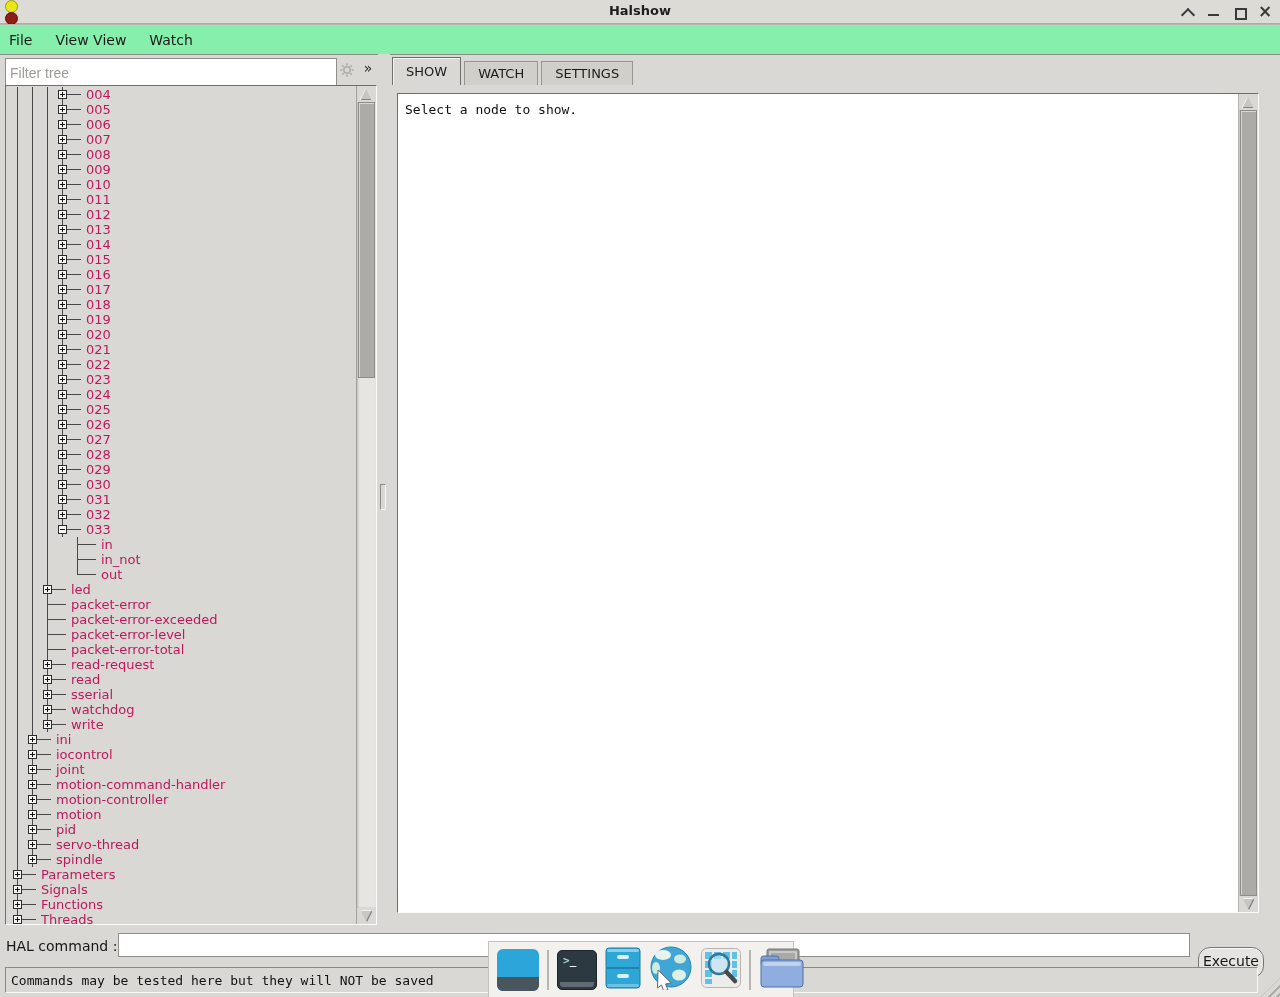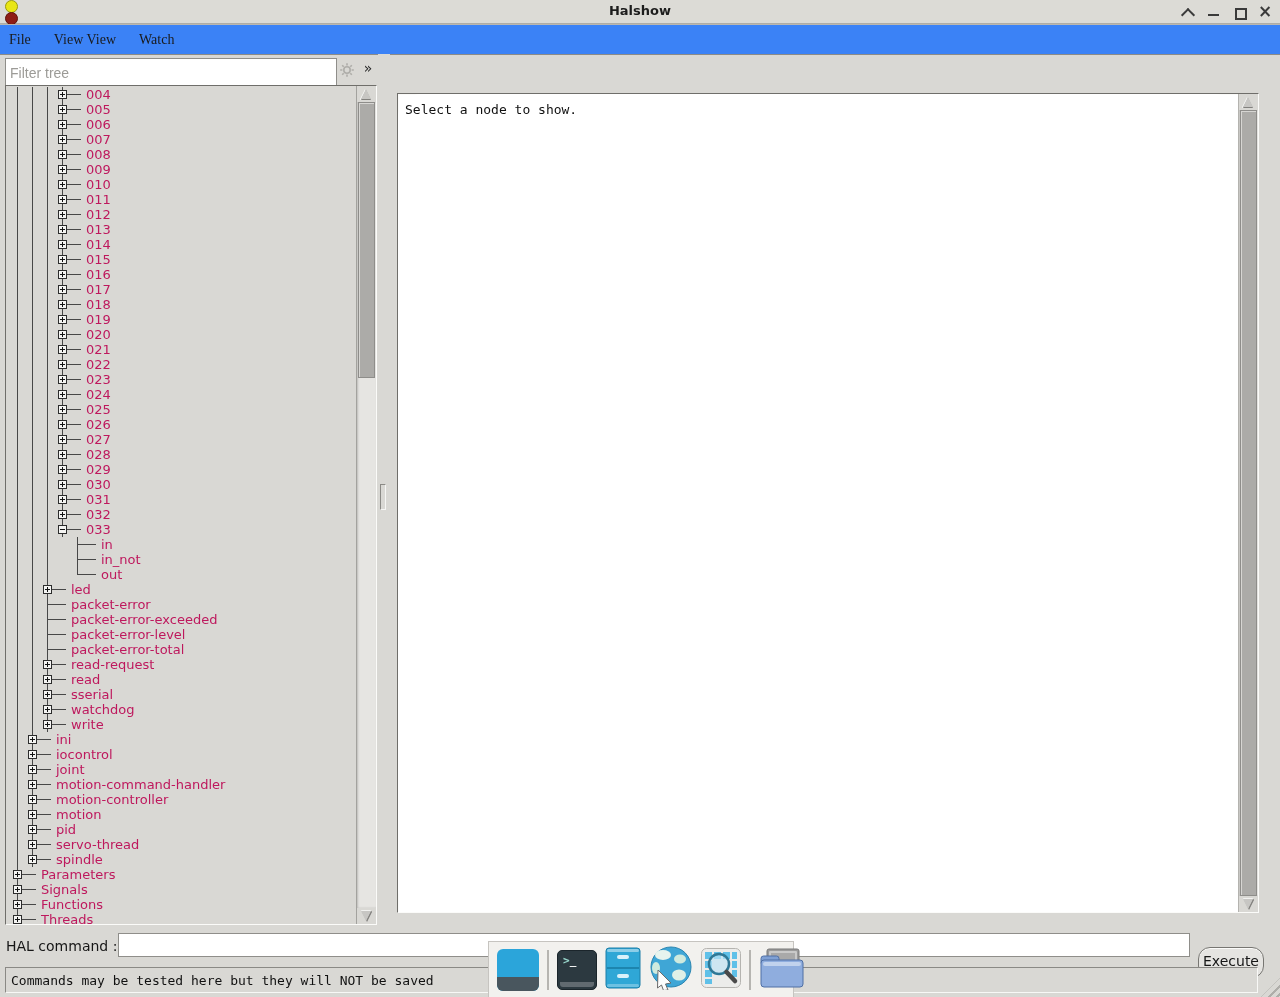--- a/index.html
+++ b/index.html
@@ -14,21 +14,21 @@
   .ball.red{top:12px;width:11px;height:11px;background:#8e1d15;border:1px solid #5e120c;}
   .win-title{position:absolute;left:0;right:0;top:3px;text-align:center;font-size:13px;font-weight:bold;color:#1d1d1d;}
   .win-controls{position:absolute;right:6px;top:0;height:23px;display:flex;align-items:center;gap:10px;}
   .wc{width:16px;height:16px;position:relative;cursor:default;}
   .chev{position:absolute;left:3px;top:6px;width:8px;height:8px;border-left:2px solid #3a3a3a;border-top:2px solid #3a3a3a;transform:rotate(45deg);}
   .mini{position:absolute;left:2px;top:10px;width:11px;height:2px;background:#3a3a3a;}
   .maxi{position:absolute;left:3px;top:4px;width:8px;height:8px;border:2px solid #3a3a3a;}
   .clos{position:absolute;left:0;top:-2px;font-size:17px;font-weight:bold;color:#3a3a3a;line-height:18px;}
 
   
-  .menubar{position:absolute;left:0;top:24px;width:1280px;height:29px;background:#3b82f6;border-top:1px solid #b9b7b1;border-bottom:1px solid #8c8b87;display:flex;align-items:center;font-family:Liberation Serif, serif;}
+  .menubar{position:absolute;left:0;top:24px;width:1280px;height:29px;background:#86efac;border-top:1px solid #b9b7b1;border-bottom:1px solid #8c8b87;display:flex;align-items:center;}
   .menu-item{font-size:14px;color:#1a1a1a;padding:0 9px;margin-right:5px;}
   .menu-item:first-child{margin-left:0;}
 
   
   .left-panel{position:absolute;left:0;top:54px;width:378px;height:876px;}
   .filter-input{position:absolute;left:5px;top:4px;width:322px;height:20px;background:#fff;border:1px solid #8f8e8a;font-size:14px;padding:4px 4px;color:#222;outline:none;}
   .filter-input::placeholder{color:#9c9b97;}
   .gear-btn{position:absolute;left:339px;top:8px;width:16px;height:16px;}
   .more-btn{position:absolute;left:361px;top:4px;width:14px;height:20px;font-size:14px;color:#2a2a2a;text-align:center;line-height:20px;}
 
@@ -663,20 +663,25 @@
           </div>
       </div>
     </div>
   </div>
 
   <div class="sash">
     <div class="sash-grip"></div>
   </div>
 
   <div class="right-panel">
+    <div class="tabs">
+      <div class="tab active">SHOW</div>
+      <div class="tab inactive">WATCH</div>
+      <div class="tab inactive">SETTINGS</div>
+    </div>
     <div class="content-frame">
       <div class="text-area">Select a node to show.</div>
       <div class="vscroll">
         <div class="sb-btn">
             <div class="tri tri-up"></div>
           </div>
         <div class="sb-track">
           <div class="sb-thumb" style="top:0;bottom:0;"></div>
         </div>
         <div class="sb-btn">

